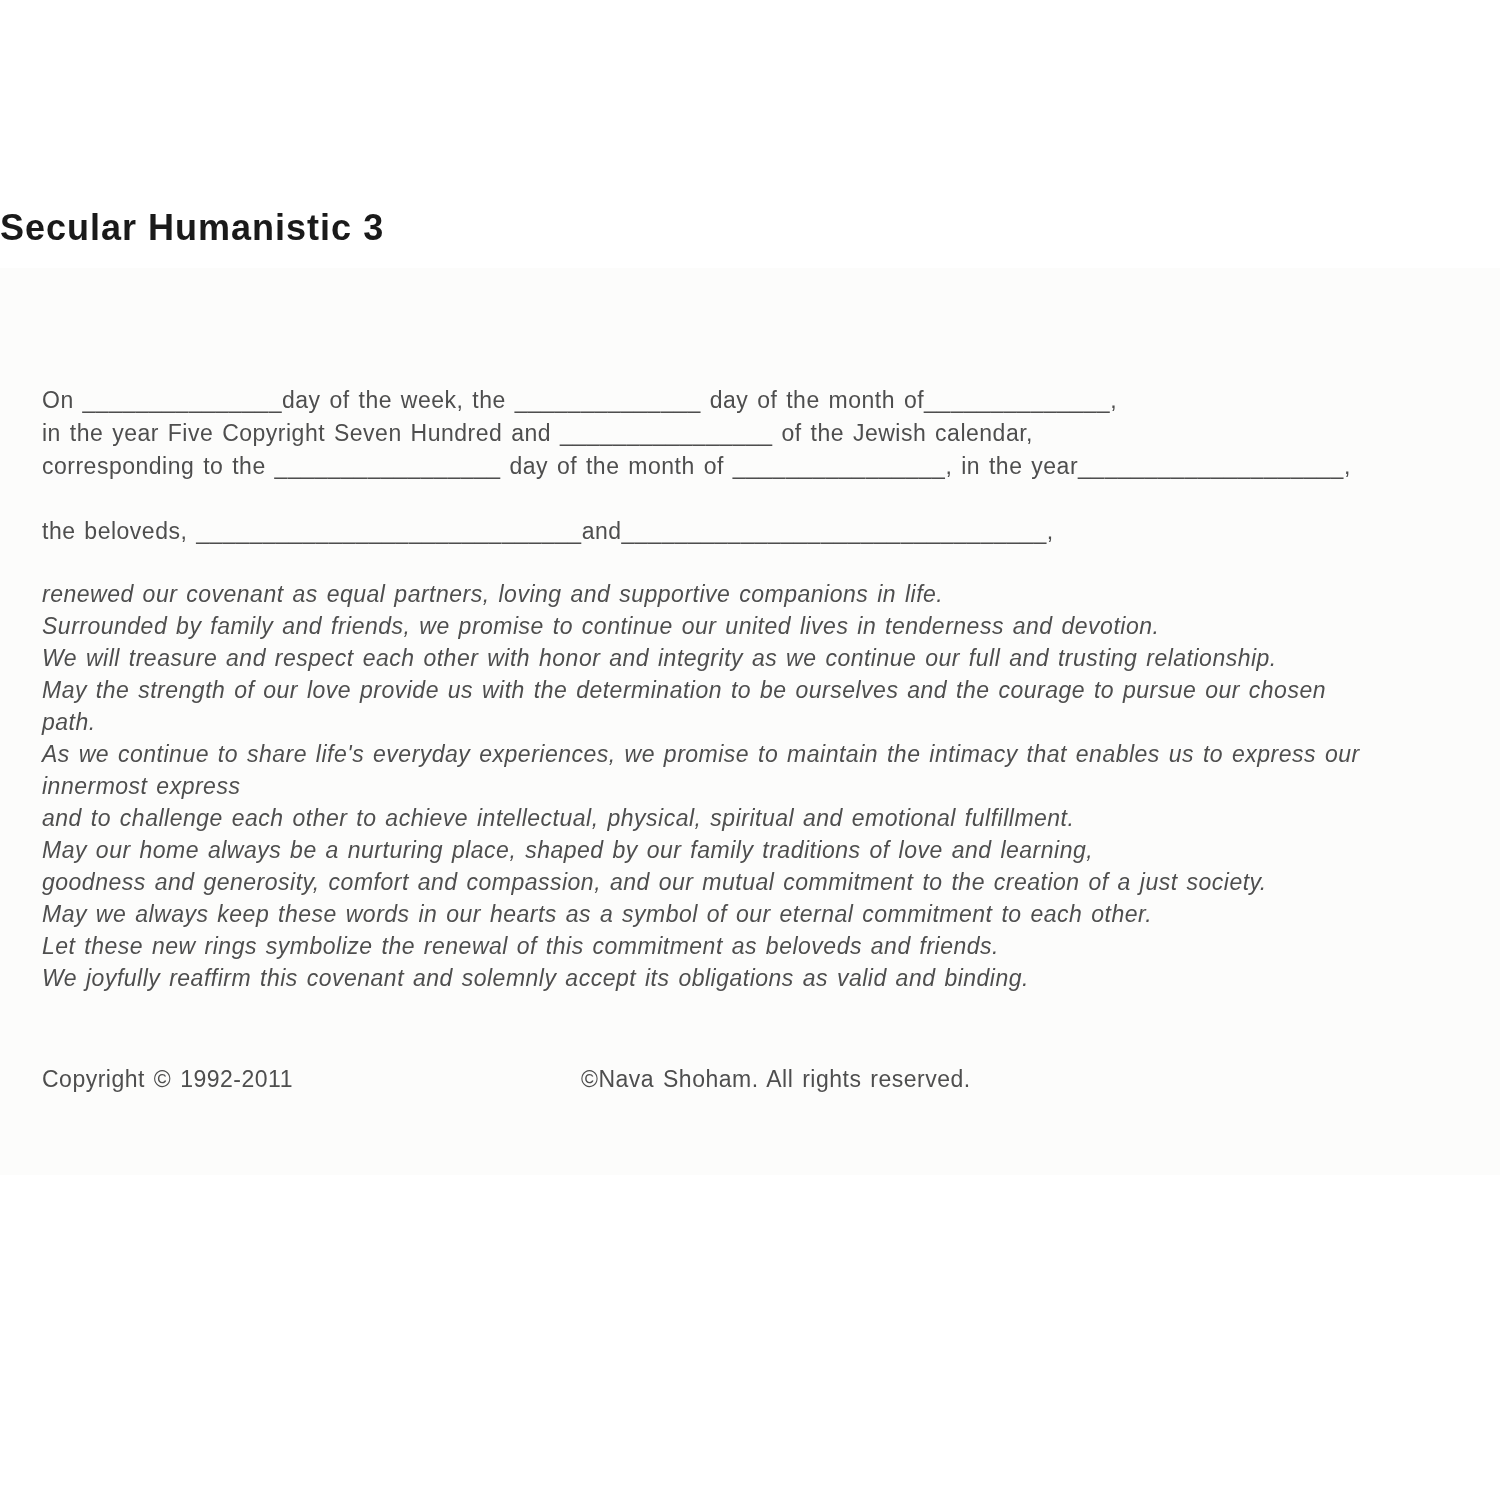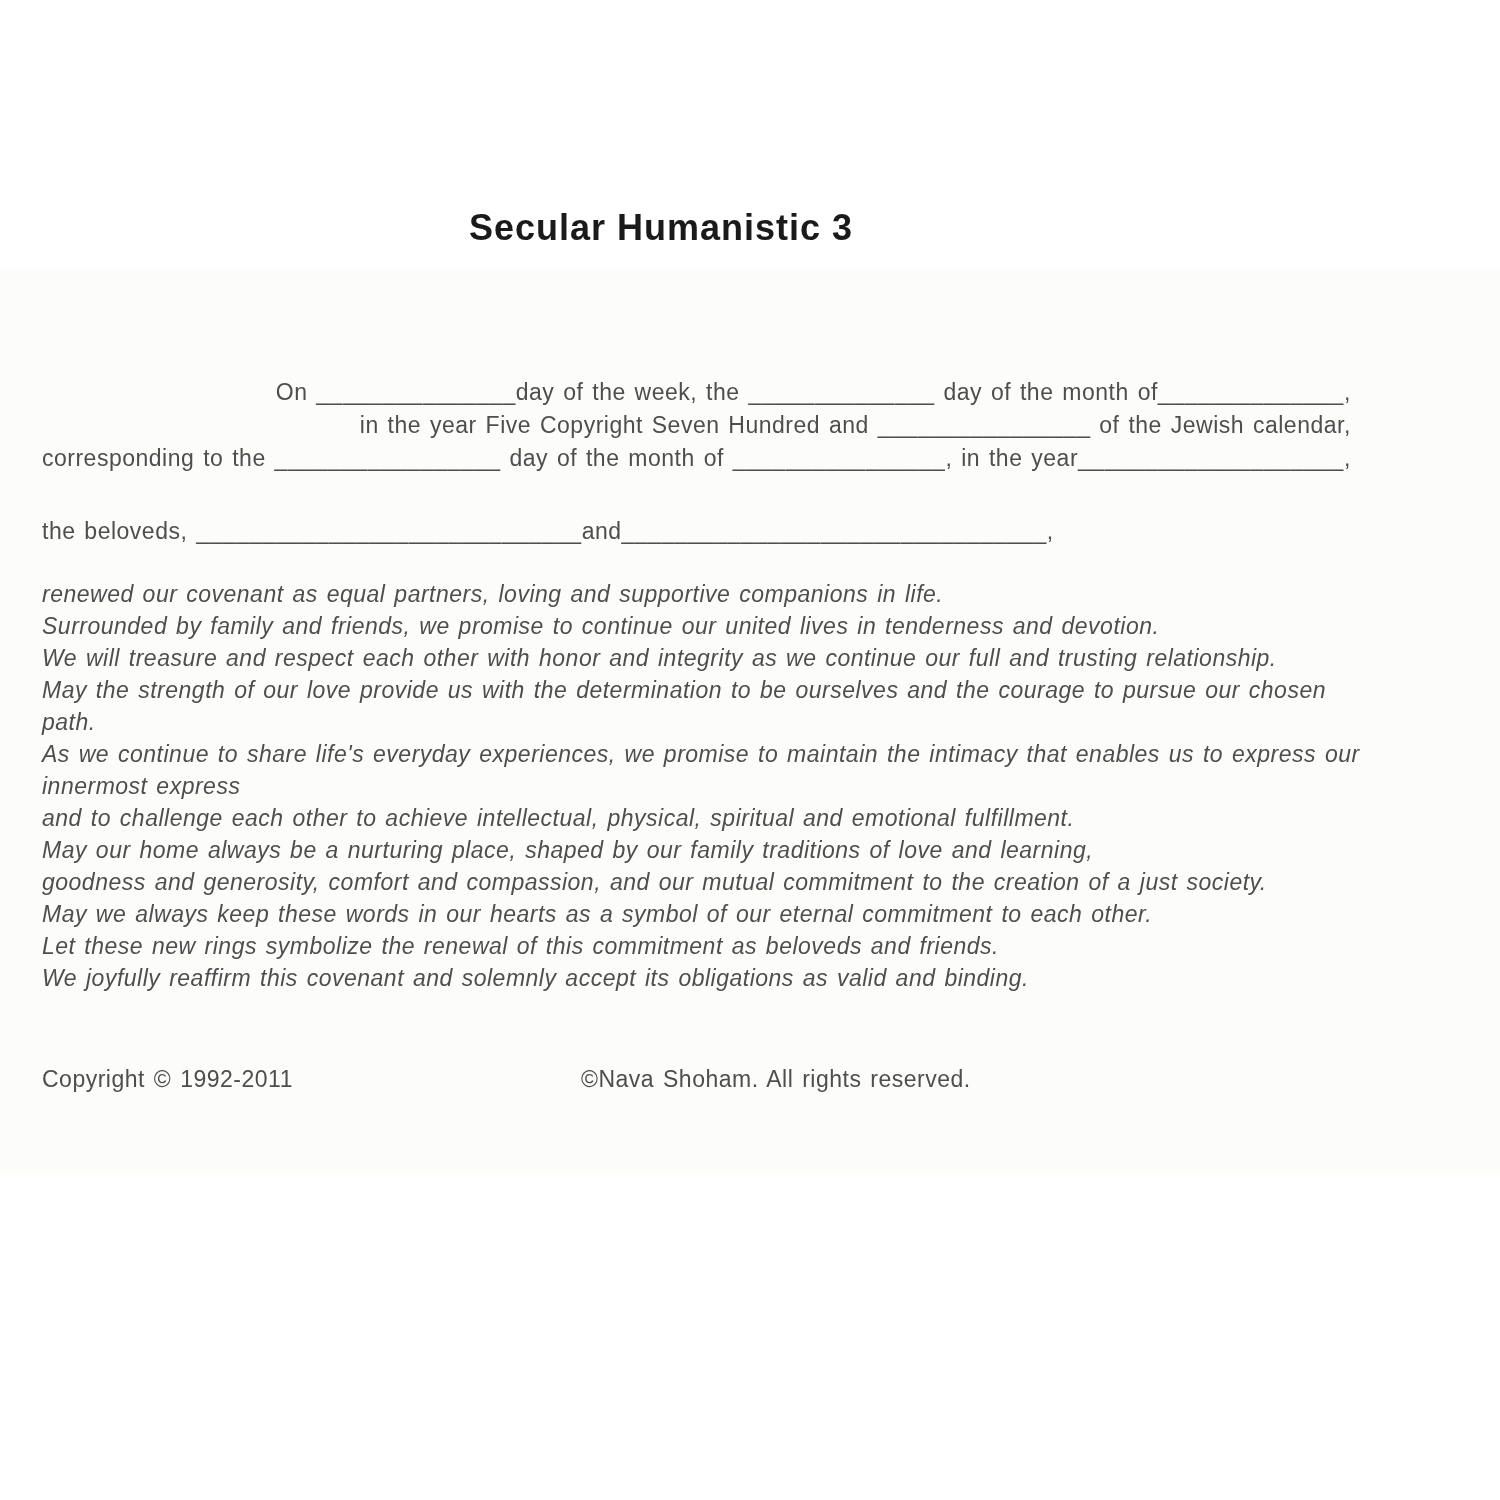--- a/index.html
+++ b/index.html
@@ -20,41 +20,40 @@
     left: 0;
     width: 1500px;
     height: 907px;
     background: #fcfcfb;
   }
   .page-title {
     position: absolute;
     top: 183px;
     left: 0;
     width: 1322px;
-    text-align: center;
+    text-align: left;
     font-size: 36px;
     line-height: 42px;
     color: #1a1a1a;
     letter-spacing: 1px;
     white-space: nowrap;
   }
   .doc-text {
     position: absolute;
     left: 42px;
     color: #4e4e4e;
     font-size: 23px;
     letter-spacing: 0.5px;
     word-spacing: 2px;
   }
   .doc-text .line {
     white-space: nowrap;
   }
   .date-block {
-    top: 376px;
-    text-align: right;
+    top: 384px;
   }
   .date-block .line {
     line-height: 33px;
   }
   .beloveds-line {
     top: 515px;
     line-height: 33px;
     white-space: nowrap;
   }
   .vow-block {

